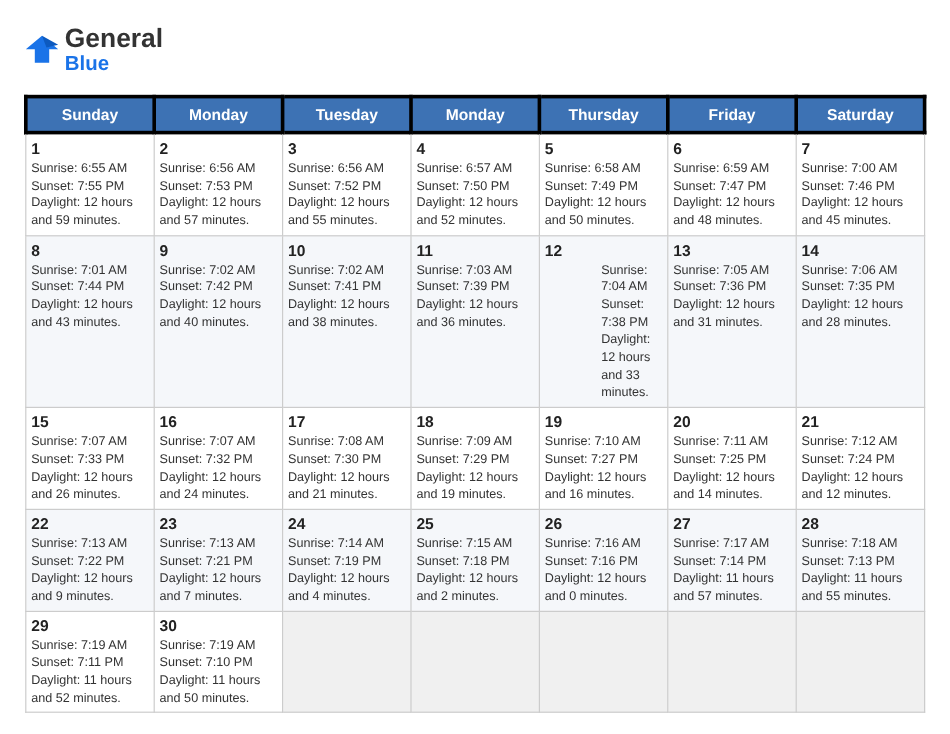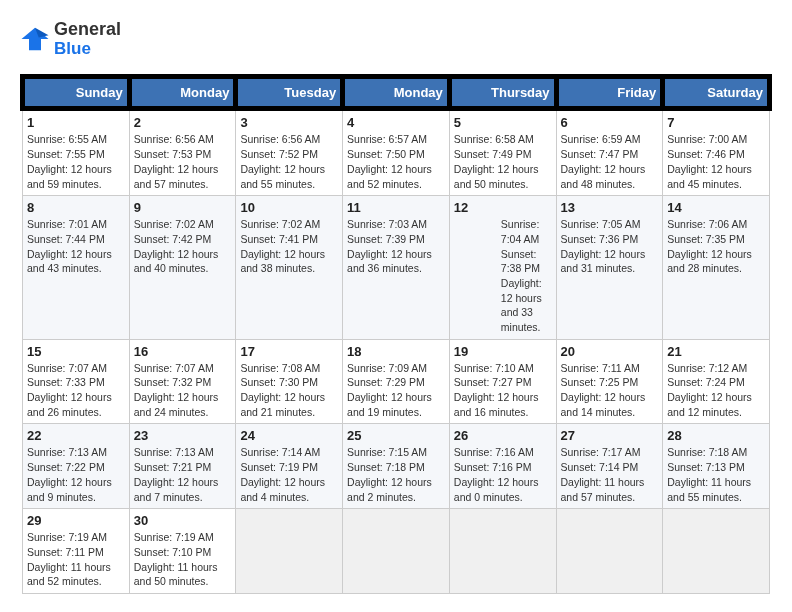--- a/index.html
+++ b/index.html
@@ -39,24 +39,24 @@
     }
     .calendar {
       width: 100%;
       border-collapse: collapse;
       font-size: 11px;
     }
     .calendar th {
       background-color: #3d72b4;
       color: #fff;
       padding: 6px 4px;
-      text-align: right;
+      text-align: center;
       font-size: 13px;
       font-weight: bold;
-      border: 5px solid #000000;
+      border: 3px solid #000000;
     }
     .calendar td {
       border: 1px solid #ccc;
       vertical-align: top;
       padding: 4px;
       width: calc(100% / 7);
       min-height: 80px;
       background: #fff;
     }
     .calendar tr:nth-child(even) td {
@@ -81,21 +81,21 @@
 </head>
 <body>
 
 <div class="header-section">
   <div class="logo">
     <svg class="logo-bird" viewBox="0 0 40 40" xmlns="http://www.w3.org/2000/svg">
       <polygon points="20,5 38,20 28,20 28,35 12,35 12,20 2,20" fill="#1a73e8"></polygon>
       <polygon points="20,5 38,15 25,18" fill="#0d5abf"></polygon>
     </svg>
     <div style="line-height:1.1;">
-      <div style="font-size:18px;font-weight:bold;color:#333;">General</div>
+      <div style="font-size:22px;font-weight:bold;color:#333;">General</div>
       <div style="font-size:17px;font-weight:bold;color:#1a73e8;">Blue</div>
     </div>
   </div>
   <div class="title-section">
   </div>
 </div>
 
 <table class="calendar">
   <thead>
     <tr>

